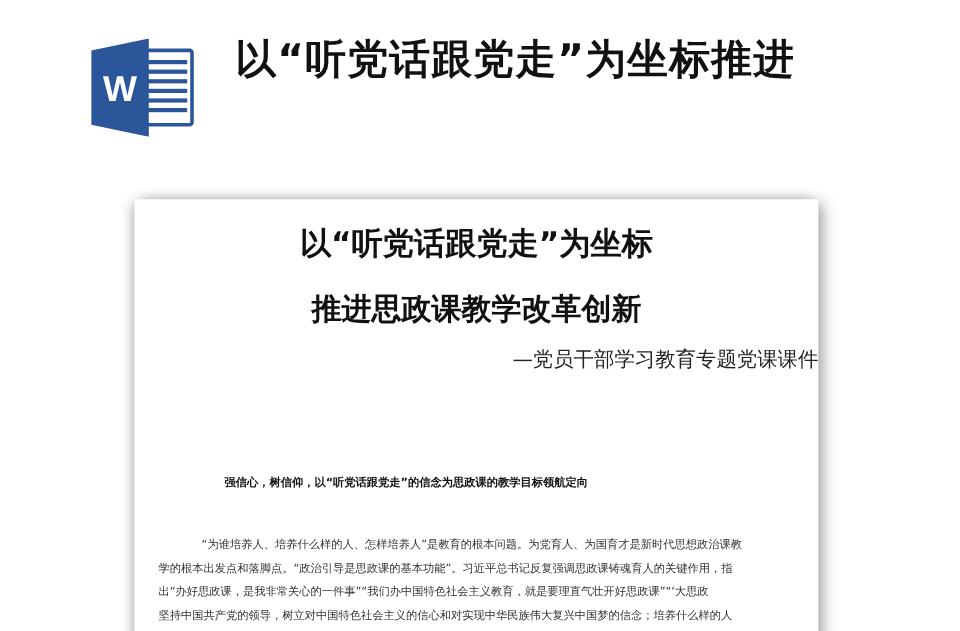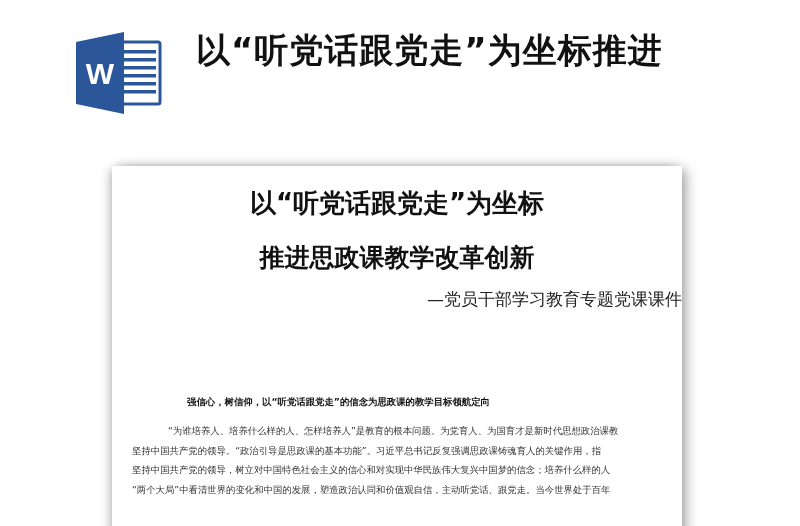--- a/index.html
+++ b/index.html
@@ -44,21 +44,21 @@
       text-align: justify;
     }
     .body-text .line { white-space: nowrap; overflow: hidden; height: 19.6px; }
     .p1 { top: 146px; }
     .heading {
       position: absolute; left: 75px; top: 230px;
       font-size: 9.4px; font-weight: bold; color: #111; white-space: nowrap;
     }
     .p2 { top: 255px; }
     .indent { padding-left: 44px; }
-    .p2 .indent { padding-left: 36px; }
+    .p2 .indent { padding-left: 36px; margin-top: 24px; }
   </style>
 </head>
 <body>
 
 <div class="banner">
   <svg class="word-icon" viewBox="0 0 88 82">
     <rect x="38" y="10" width="46" height="62" rx="2" fill="#ffffff" stroke="#2b579a" stroke-width="3"></rect>
     <rect x="44" y="18" width="36" height="3.5" fill="#2b579a"></rect>
     <rect x="44" y="26" width="36" height="3.5" fill="#2b579a"></rect>
     <rect x="44" y="34" width="36" height="3.5" fill="#2b579a"></rect>
@@ -76,17 +76,18 @@
 <div class="page">
   <div class="doc-title t1">以“听党话跟党走”为坐标</div>
   <div class="doc-title t2">推进思政课教学改革创新</div>
   <div class="subtitle">—党员干部学习教育专题党课课件</div>
 
 
   <div class="heading">强信心，树信仰，以“听党话跟党走”的信念为思政课的教学目标领航定向</div>
 
   <div class="body-text p2">
     <div class="line indent">“为谁培养人、培养什么样的人、怎样培养人”是教育的根本问题。为党育人、为国育才是新时代思想政治课教</div>
-    <div class="line">坚持中国共产党的领导。“政治引导是思政课的基本功能”。习近平总书记反复强调思政课铸魂育人的关键作用，指</div>
+    <div class="line">学的根本出发点和落脚点。“政治引导是思政课的基本功能”。习近平总书记反复强调思政课铸魂育人的关键作用，指</div>
+    <div class="line">出“办好思政课，是我非常关心的一件事”“我们办中国特色社会主义教育，就是要理直气壮开好思政课”“‘大思政</div>
     <div class="line">坚持中国共产党的领导，树立对中国特色社会主义的信心和对实现中华民族伟大复兴中国梦的信念；培养什么样的人</div>
     <div class="line">“两个大局”中看清世界的变化和中国的发展，塑造政治认同和价值观自信，主动听党话、跟党走。当今世界处于百年</div>
   </div>
 </div>
 
 </body></html>

